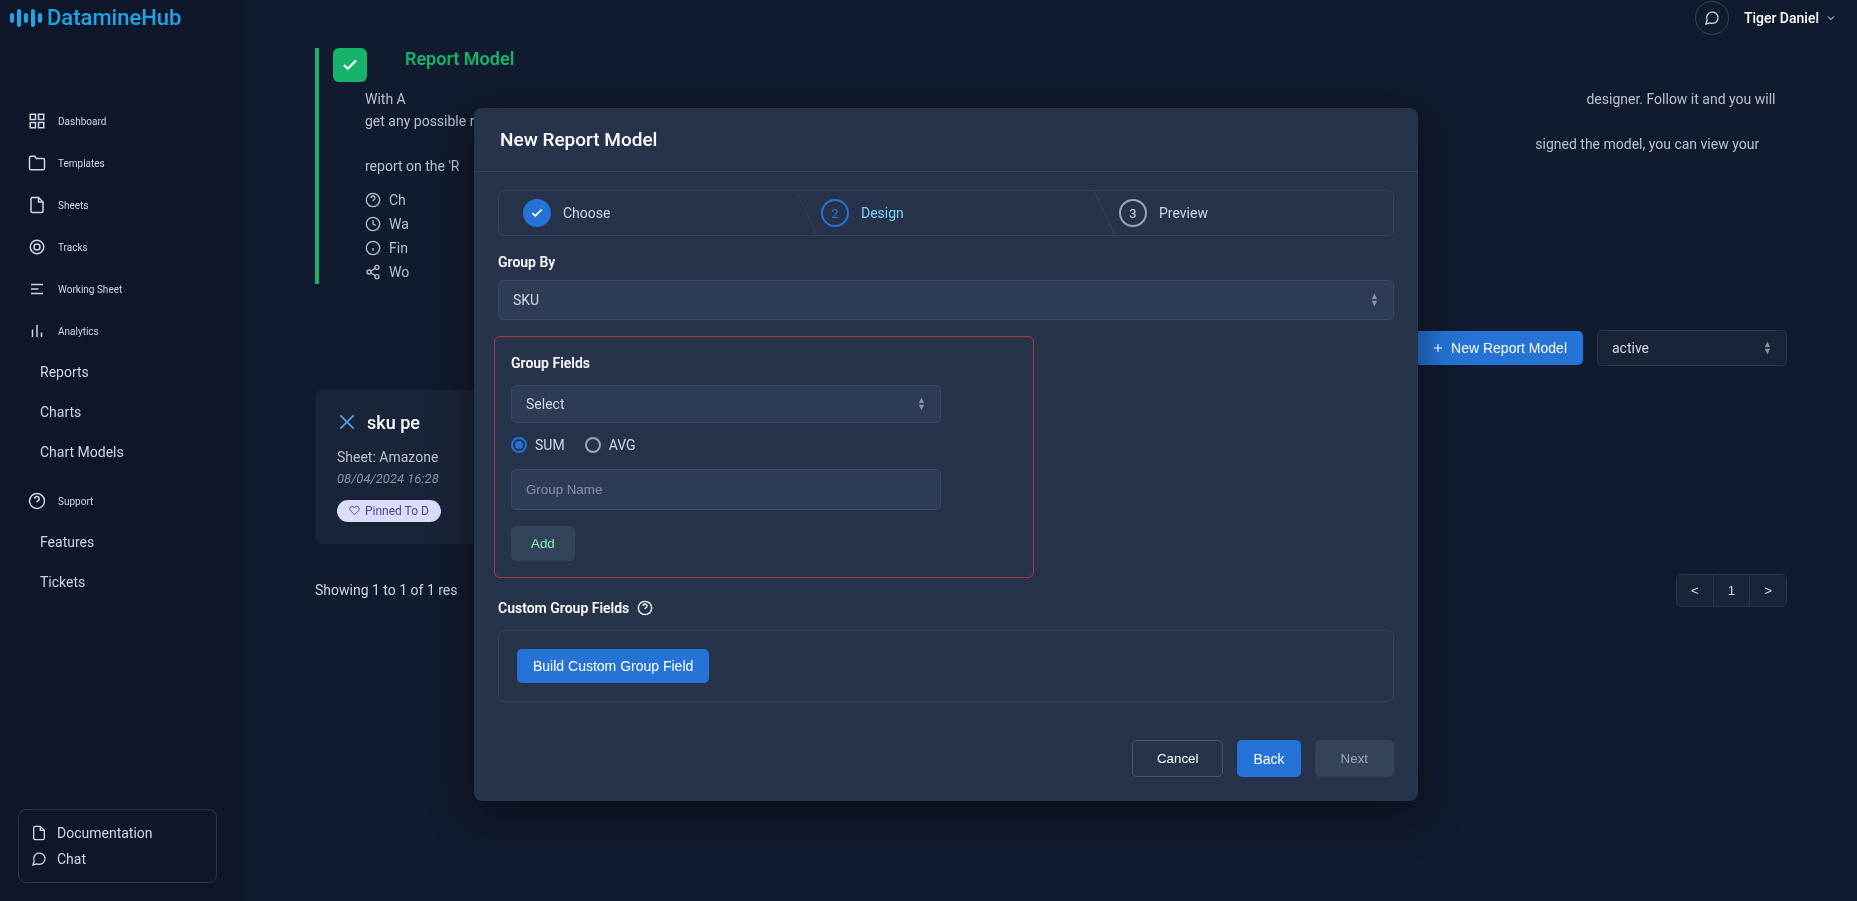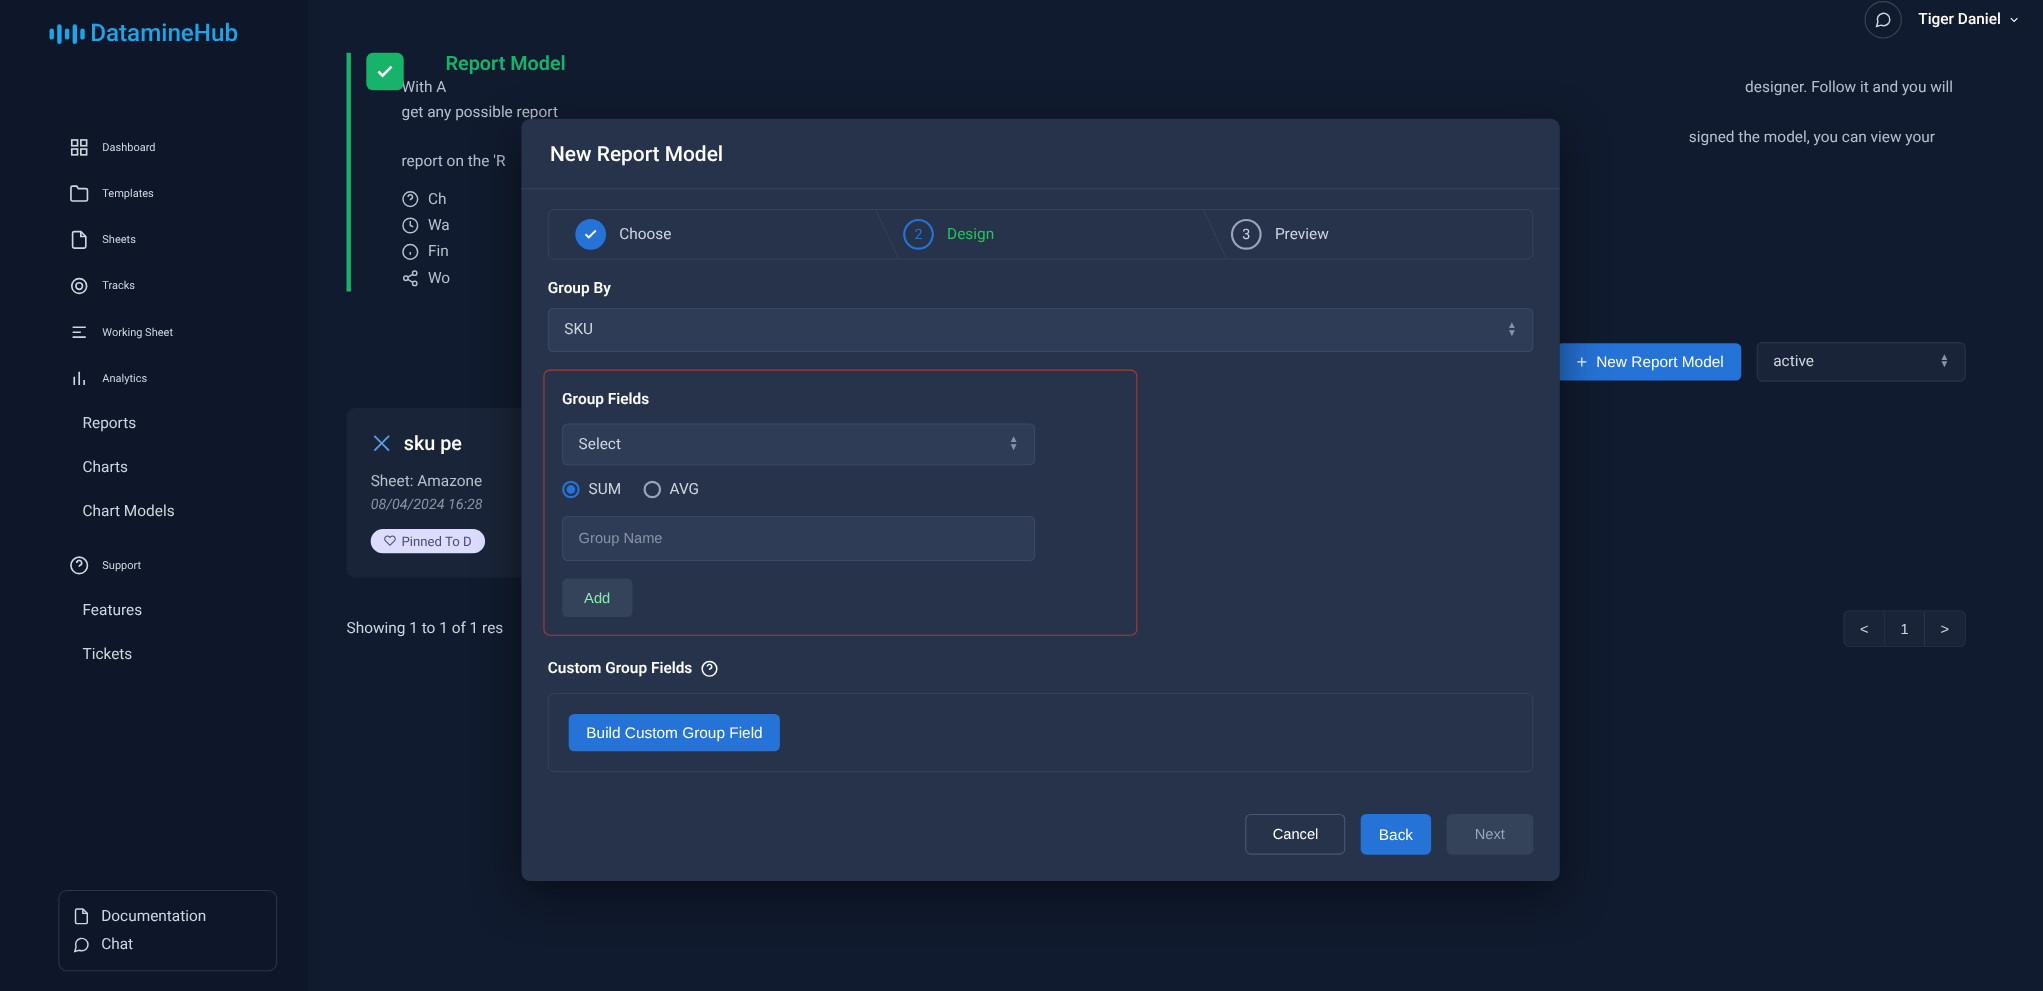--- a/index.html
+++ b/index.html
@@ -30,23 +30,22 @@
   border-radius: 50%;
   display: flex; align-items: center; justify-content: center;
   color: #d0d6e0;
 }
 .user-menu { display: flex; align-items: center; gap: 6px; color: #fff; font-weight: 500; cursor: pointer; }
 .sidebar {
   position: absolute;
   top: 0; left: 0; bottom: 0;
   width: 245px;
   background: #0d1729;
-  padding-top: 18px;
+  padding-top: 5px;
   z-index: 2;
-  margin-left: 35px;
 }
 .logo { display: flex; align-items: center; gap: 3px; padding-left: 10px; margin-bottom: 70px; }
 .logo-bars { display: flex; align-items: center; gap: 3px; }
 .logo-bar { width: 4px; background: #1ca5e8; border-radius: 2px; }
 .logo-text { font-size: 22px; color: #1ca5e8; font-weight: 500; margin-left: 2px; }
 .nav-item {
   display: flex; align-items: center; gap: 12px;
   padding: 12px 10px 12px 28px;
   color: #d0d6e0; cursor: pointer;
   font-size: 10px;
@@ -77,21 +76,21 @@
 .banner {
   border-left: 4px solid #17b36a;
   padding-left: 40px;
   position: relative;
 }
 .banner-check {
   position: absolute; left: 14px; top: 0;
   width: 34px; height: 34px; background: #17b36a; border-radius: 6px;
   display: flex; align-items: center; justify-content: center;
 }
-.banner-title { color: #17b36a; font-size: 18px; font-weight: 600; margin-left: 46px; margin-bottom: 0; }
+.banner-title { color: #17b36a; font-size: 18px; font-weight: 600; margin-left: 46px; margin-bottom: 19px; }
 .banner-text { color: #b8c0cf; line-height: 1.6; margin-left: 6px; }
 .banner-list { margin-top: 10px; margin-left: 6px; }
 .banner-list-item { display: flex; align-items: center; gap: 8px; padding: 4px 0; color: #b8c0cf; }
 .toolbar-row { display: flex; justify-content: flex-end; gap: 14px; margin-top: 46px; align-items: center; }
 .btn-primary { background: #2573d6; color: #fff; border: none; padding: 9px 16px; border-radius: 5px; font-size: 14px; cursor: pointer; display: flex; align-items: center; gap: 6px; }
 .select-like { background: #1a2438; border: 1px solid #2a3548; color: #d0d6e0; padding: 9px 14px; border-radius: 5px; min-width: 190px; display: flex; justify-content: space-between; align-items: center; cursor: pointer; }
 .card {
   background: #1a2438; border-radius: 8px; padding: 22px; width: 340px; margin-top: 24px;
 }
 .card-title { display: flex; align-items: center; gap: 10px; color: #fff; font-size: 18px; font-weight: 500; margin-bottom: 16px; }
@@ -119,21 +118,21 @@
   content: ""; position: absolute; right: -10px; top: 0; bottom: 0; width: 20px;
   border-right: 1px solid #34425a;
   transform: skewX(25deg);
 }
 .wiz-step:last-child::after { display: none; }
 .wiz-circle { width: 28px; height: 28px; border-radius: 50%; display: flex; align-items: center; justify-content: center; font-size: 13px; }
 .wiz-circle.done { background: #2573d6; color: #fff; }
 .wiz-circle.active { border: 2px solid #2573d6; color: #2573d6; background: transparent; }
 .wiz-circle.pending { border: 2px solid #9aa5b8; color: #d0d6e0; }
 .wiz-label { color: #d0d6e0; }
-.wiz-label.active { color: #22c55e; }
+.wiz-label.active { color: #7dd3fc; }
 .section { padding: 0 24px 16px 24px; }
 .section-label { color: #fff; font-weight: 600; margin-bottom: 10px; display: flex; align-items: center; gap: 8px; }
 .select-input { width: 100%; background: #2e3c56; border: 1px solid #3a4a66; color: #d0d6e0; padding: 11px 14px; border-radius: 5px; display: flex; justify-content: space-between; align-items: center; cursor: pointer; }
 .group-fields-box { border: 1px solid #a83a3a; border-radius: 6px; padding: 18px 16px 16px 16px; margin: 0 24px 22px 20px; width: 540px; }
 .inner-select { background: #2e3c56; border: 1px solid #3a4a66; border-radius: 5px; padding: 10px 14px; display: flex; justify-content: space-between; align-items: center; width: 430px; cursor: pointer; margin-bottom: 14px; }
 .radio-row { display: flex; gap: 20px; margin-bottom: 16px; }
 .radio-opt { display: flex; align-items: center; gap: 8px; }
 .radio-dot { width: 16px; height: 16px; border-radius: 50%; border: 2px solid #9aa5b8; display: flex; align-items: center; justify-content: center; }
 .radio-dot.checked { border-color: #2573d6; }
 .radio-dot.checked::after { content: ""; width: 8px; height: 8px; background: #2573d6; border-radius: 50%; }

